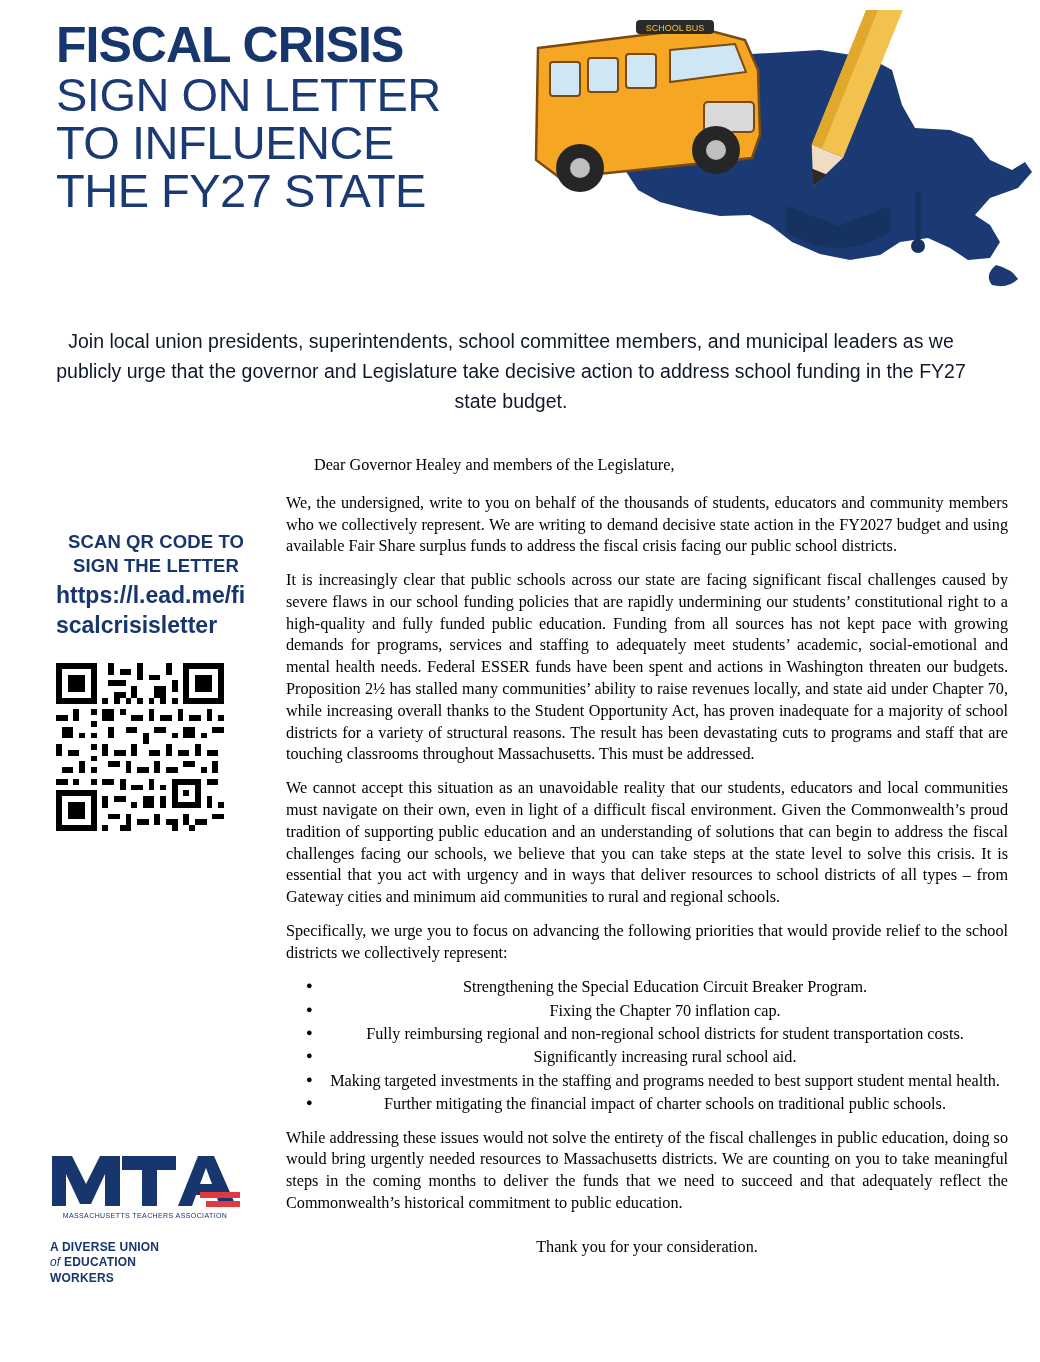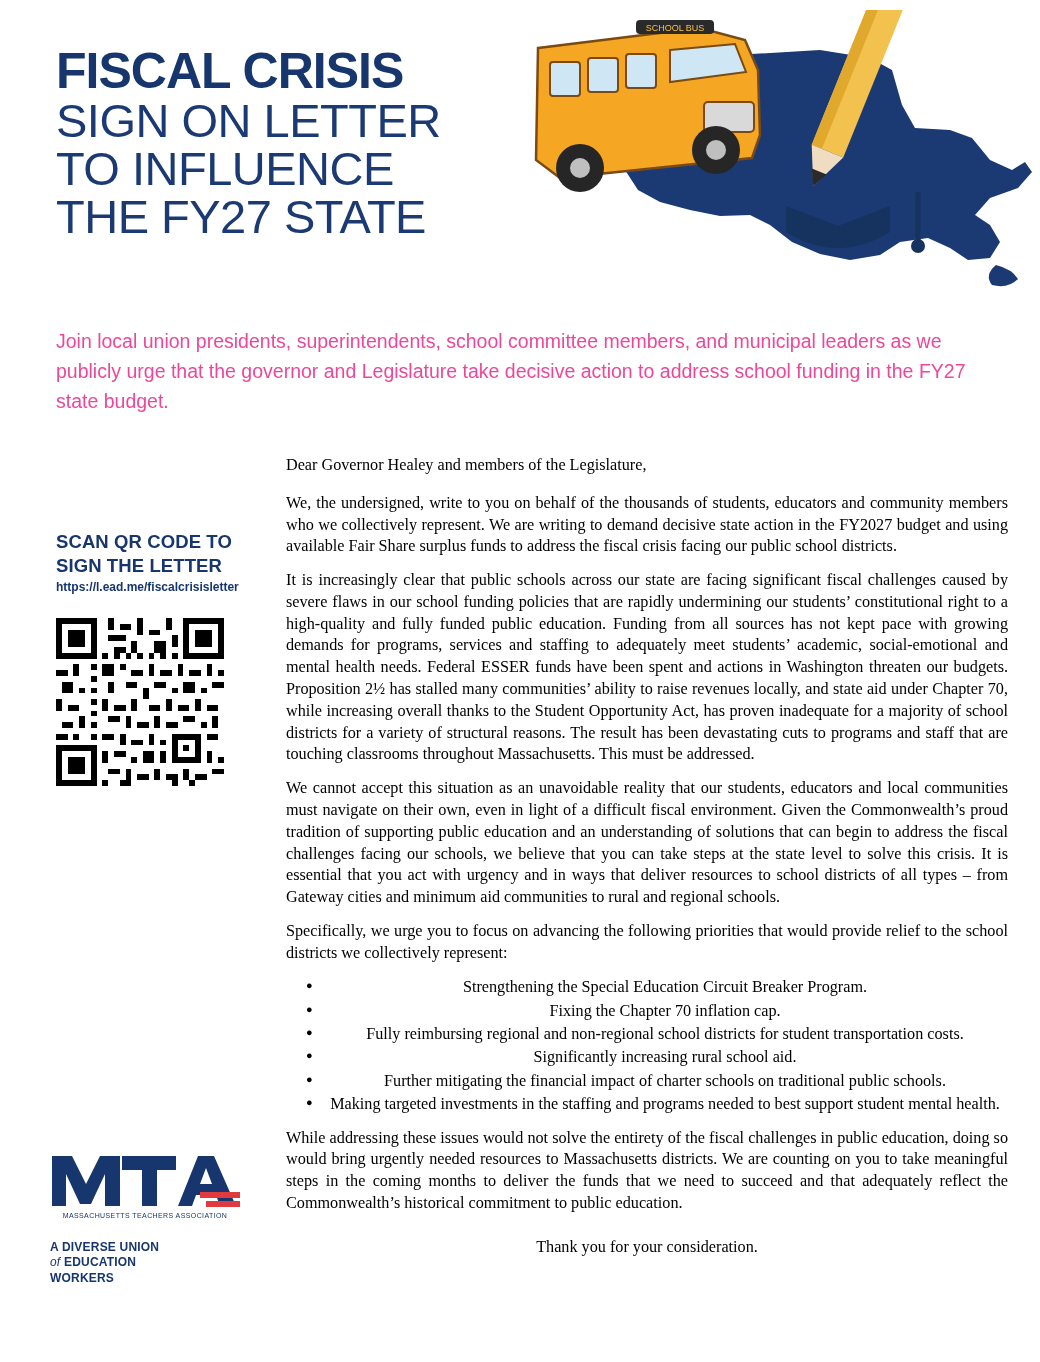--- a/index.html
+++ b/index.html
@@ -17,21 +17,21 @@
   }
 
   
   .hero {
     position: relative;
     height: 310px;
   }
   .hero-title {
     position: absolute;
     left: 56px;
-    top: 46px;
+    top: 20px;
     width: 470px;
     line-height: 1.02;
   }
   .hero-title .line {
     display: block;
     font-size: 47px;
     letter-spacing: -0.5px;
     color: #1b3a73;
     font-weight: 400;
     text-transform: uppercase;
@@ -53,40 +53,42 @@
   }
 
   
   .intro {
     position: absolute;
     left: 56px;
     top: 326px;
     width: 910px;
     font-size: 19.5px;
     line-height: 1.55;
-    color: #ec4899;
+    color: #0f172a;
+    text-align: center;
   }
 
   
   .left-col {
     position: absolute;
     left: 56px;
     top: 530px;
     width: 200px;
   }
   .scan-heading {
     font-size: 18.5px;
     font-weight: 800;
     color: #17366e;
     line-height: 1.32;
     letter-spacing: 0.1px;
     text-transform: uppercase;
+    text-align: center;
   }
   .scan-url {
-    font-size: 12px;
+    font-size: 23px;
     font-weight: 800;
     color: #17366e;
     line-height: 1.32;
     margin-top: 1px;
     word-break: break-all;
   }
   .qr-wrap {
     margin-top: 22px;
     width: 168px;
     height: 168px;
@@ -122,21 +124,21 @@
     left: 286px;
     top: 455px;
     width: 722px;
     font-family: "Liberation Serif", serif;
     color: #000000;
     font-size: 16.2px;
     line-height: 1.345;
     text-align: justify;
   }
   .letter p { margin: 0 0 12px 0; }
-  .letter p.salutation { margin-bottom: 16px; text-align: left; }
+  .letter p.salutation { margin-bottom: 16px; text-align: left; margin-left: 28px; }
   .letter p.closing { margin-top: 22px; text-align: center; }
   .letter ul {
     margin: 6px 0 12px 0;
     padding-left: 20px;
     list-style: none;
   }
   .letter ul li {
     position: relative;
     padding-left: 16px;
     margin-bottom: 1px;
@@ -372,18 +374,18 @@
   <p class="salutation">Dear Governor Healey and members of the Legislature,</p>
   <p>We, the undersigned, write to you on behalf of the thousands of students, educators and community members who we collectively represent. We are writing to demand decisive state action in the FY2027 budget and using available Fair Share surplus funds to address the fiscal crisis facing our public school districts.</p>
   <p>It is increasingly clear that public schools across our state are facing significant fiscal challenges caused by severe flaws in our school funding policies that are rapidly undermining our students’ constitutional right to a high-quality and fully funded public education. Funding from all sources has not kept pace with growing demands for programs, services and staffing to adequately meet students’ academic, social-emotional and mental health needs. Federal ESSER funds have been spent and actions in Washington threaten our budgets. Proposition 2½ has stalled many communities’ ability to raise revenues locally, and state aid under Chapter 70, while increasing overall thanks to the Student Opportunity Act, has proven inadequate for a majority of school districts for a variety of structural reasons. The result has been devastating cuts to programs and staff that are touching classrooms throughout Massachusetts. This must be addressed.</p>
   <p>We cannot accept this situation as an unavoidable reality that our students, educators and local communities must navigate on their own, even in light of a difficult fiscal environment. Given the Commonwealth’s proud tradition of supporting public education and an understanding of solutions that can begin to address the fiscal challenges facing our schools, we believe that you can take steps at the state level to solve this crisis. It is essential that you act with urgency and in ways that deliver resources to school districts of all types – from Gateway cities and minimum aid communities to rural and regional schools.</p>
   <p>Specifically, we urge you to focus on advancing the following priorities that would provide relief to the school districts we collectively represent:</p>
   <ul>
     <li>Strengthening the Special Education Circuit Breaker Program.</li>
     <li>Fixing the Chapter 70 inflation cap.</li>
     <li>Fully reimbursing regional and non-regional school districts for student transportation costs.</li>
     <li>Significantly increasing rural school aid.</li>
+    <li>Making targeted investments in the staffing and programs needed to best support student mental health.</li>
     <li>Further mitigating the financial impact of charter schools on traditional public schools.</li>
-    <li>Making targeted investments in the staffing and programs needed to best support student mental health.</li>
   </ul>
   <p>While addressing these issues would not solve the entirety of the fiscal challenges in public education, doing so would bring urgently needed resources to Massachusetts districts. We are counting on you to take meaningful steps in the coming months to deliver the funds that we need to succeed and that adequately reflect the Commonwealth’s historical commitment to public education.</p>
   <p class="closing">Thank you for your consideration.</p>
 </div>
 
 </body></html>

